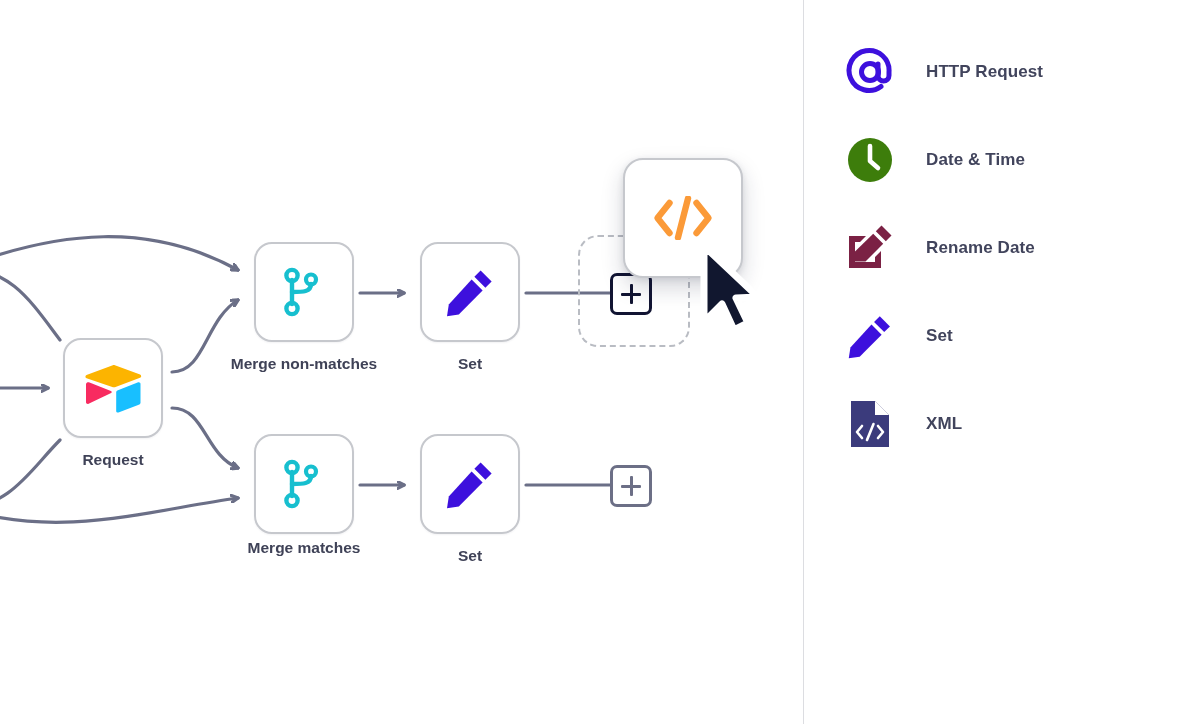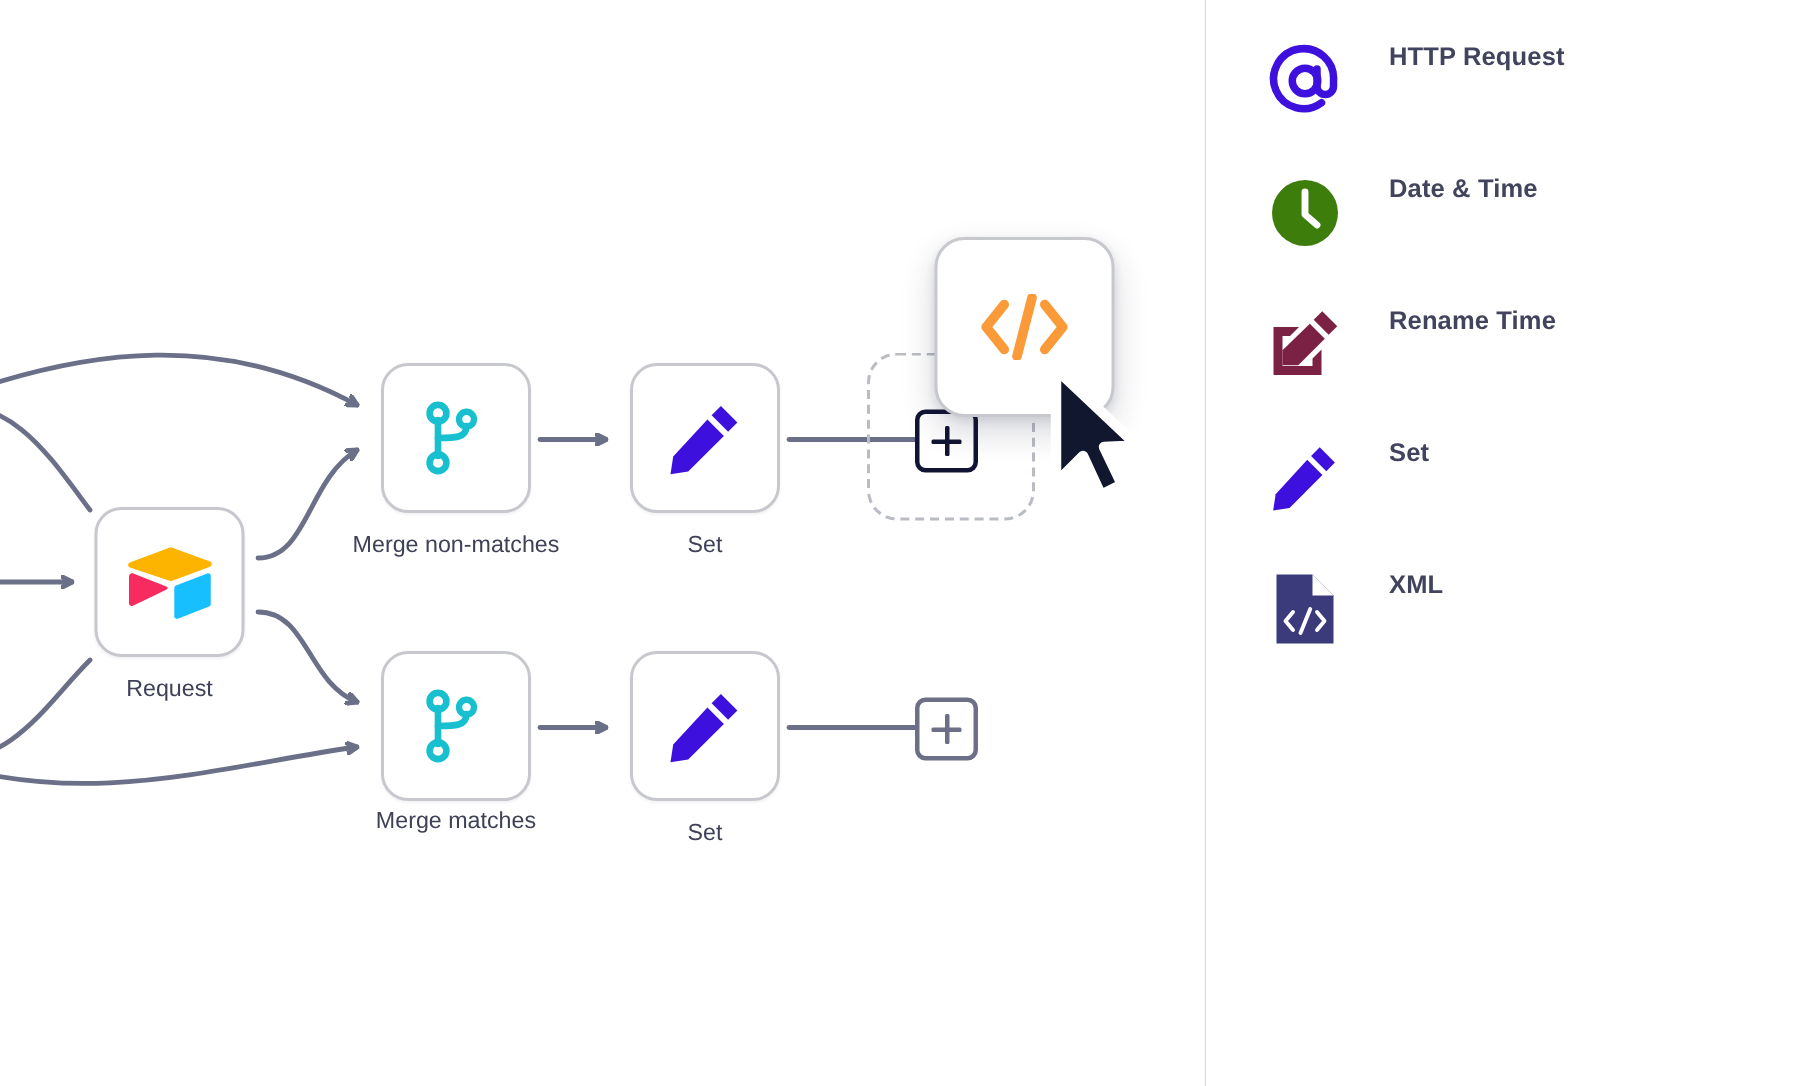--- a/index.html
+++ b/index.html
@@ -32,21 +32,21 @@
     box-shadow:0 1px 2px rgba(30,35,60,.06);
     z-index:5;
   }
   .node-label{
     position:absolute;
     width:170px;
     text-align:center;
     font-size:15.5px;
     line-height:19px;
     color:#3f4257;
-    font-weight:400;
+    font-weight:700;
     z-index:5;
   }
 
   
   .node.dragging{
     border-color:#c6c8cd;
     box-shadow:0 10px 22px rgba(30,35,60,.18), 0 2px 6px rgba(30,35,60,.10);
     z-index:30;
   }
 
@@ -88,21 +88,21 @@
   
   .divider{width:1px;height:724px;background:#dcdde1;flex:0 0 1px;}
   .sidebar{
     position:relative;
     width:396px;height:724px;
     background:#ffffff;
     box-sizing:border-box;
     padding:28px 0 0 0;
   }
   .side-item{
-    display:flex;
+    display:flex;align-items:center;
     height:88px;
     padding-left:40px;
     box-sizing:border-box;
   }
   .side-icon{
     width:52px;height:52px;
     flex:0 0 52px;
     display:flex;align-items:center;justify-content:center;
     margin-right:30px;
   }
@@ -255,21 +255,21 @@
 
 
     <div class="side-item">
       <span class="side-icon">
         <svg width="50" height="48" viewBox="0 0 50 48">
           <path d="M4 12 L4 44 L36 44 L36 27 L30 33 L30 38 L10 38 L10 18 L15 18 L21 12 Z" fill="#7b2144"></path>
           <path d="M36.5 1.5 L46.5 11.5 L40.8 17.2 L30.8 7.2 Z" fill="#7b2144"></path>
           <path d="M28.2 9.8 L38.2 19.8 L20.5 37.5 L10 37.5 L10 27.5 Z" fill="#7b2144"></path>
         </svg>
       </span>
-      <span class="side-label">Rename Time</span>
+      <span class="side-label">Rename Date</span>
     </div>
 
     <div class="side-item">
       <span class="side-icon">
         <svg width="48" height="48" viewBox="0 0 52 52">
           <path d="M36.6 4.6 L47.6 15.6 L41.4 21.8 L30.4 10.8 Z" fill="#3d10dd"></path>
           <path d="M27.6 13.6 L38.6 24.6 L14.8 48.4 L3.0 50.2 L4.8 38.4 Z" fill="#3d10dd"></path>
         </svg>
       </span>
       <span class="side-label">Set</span>

